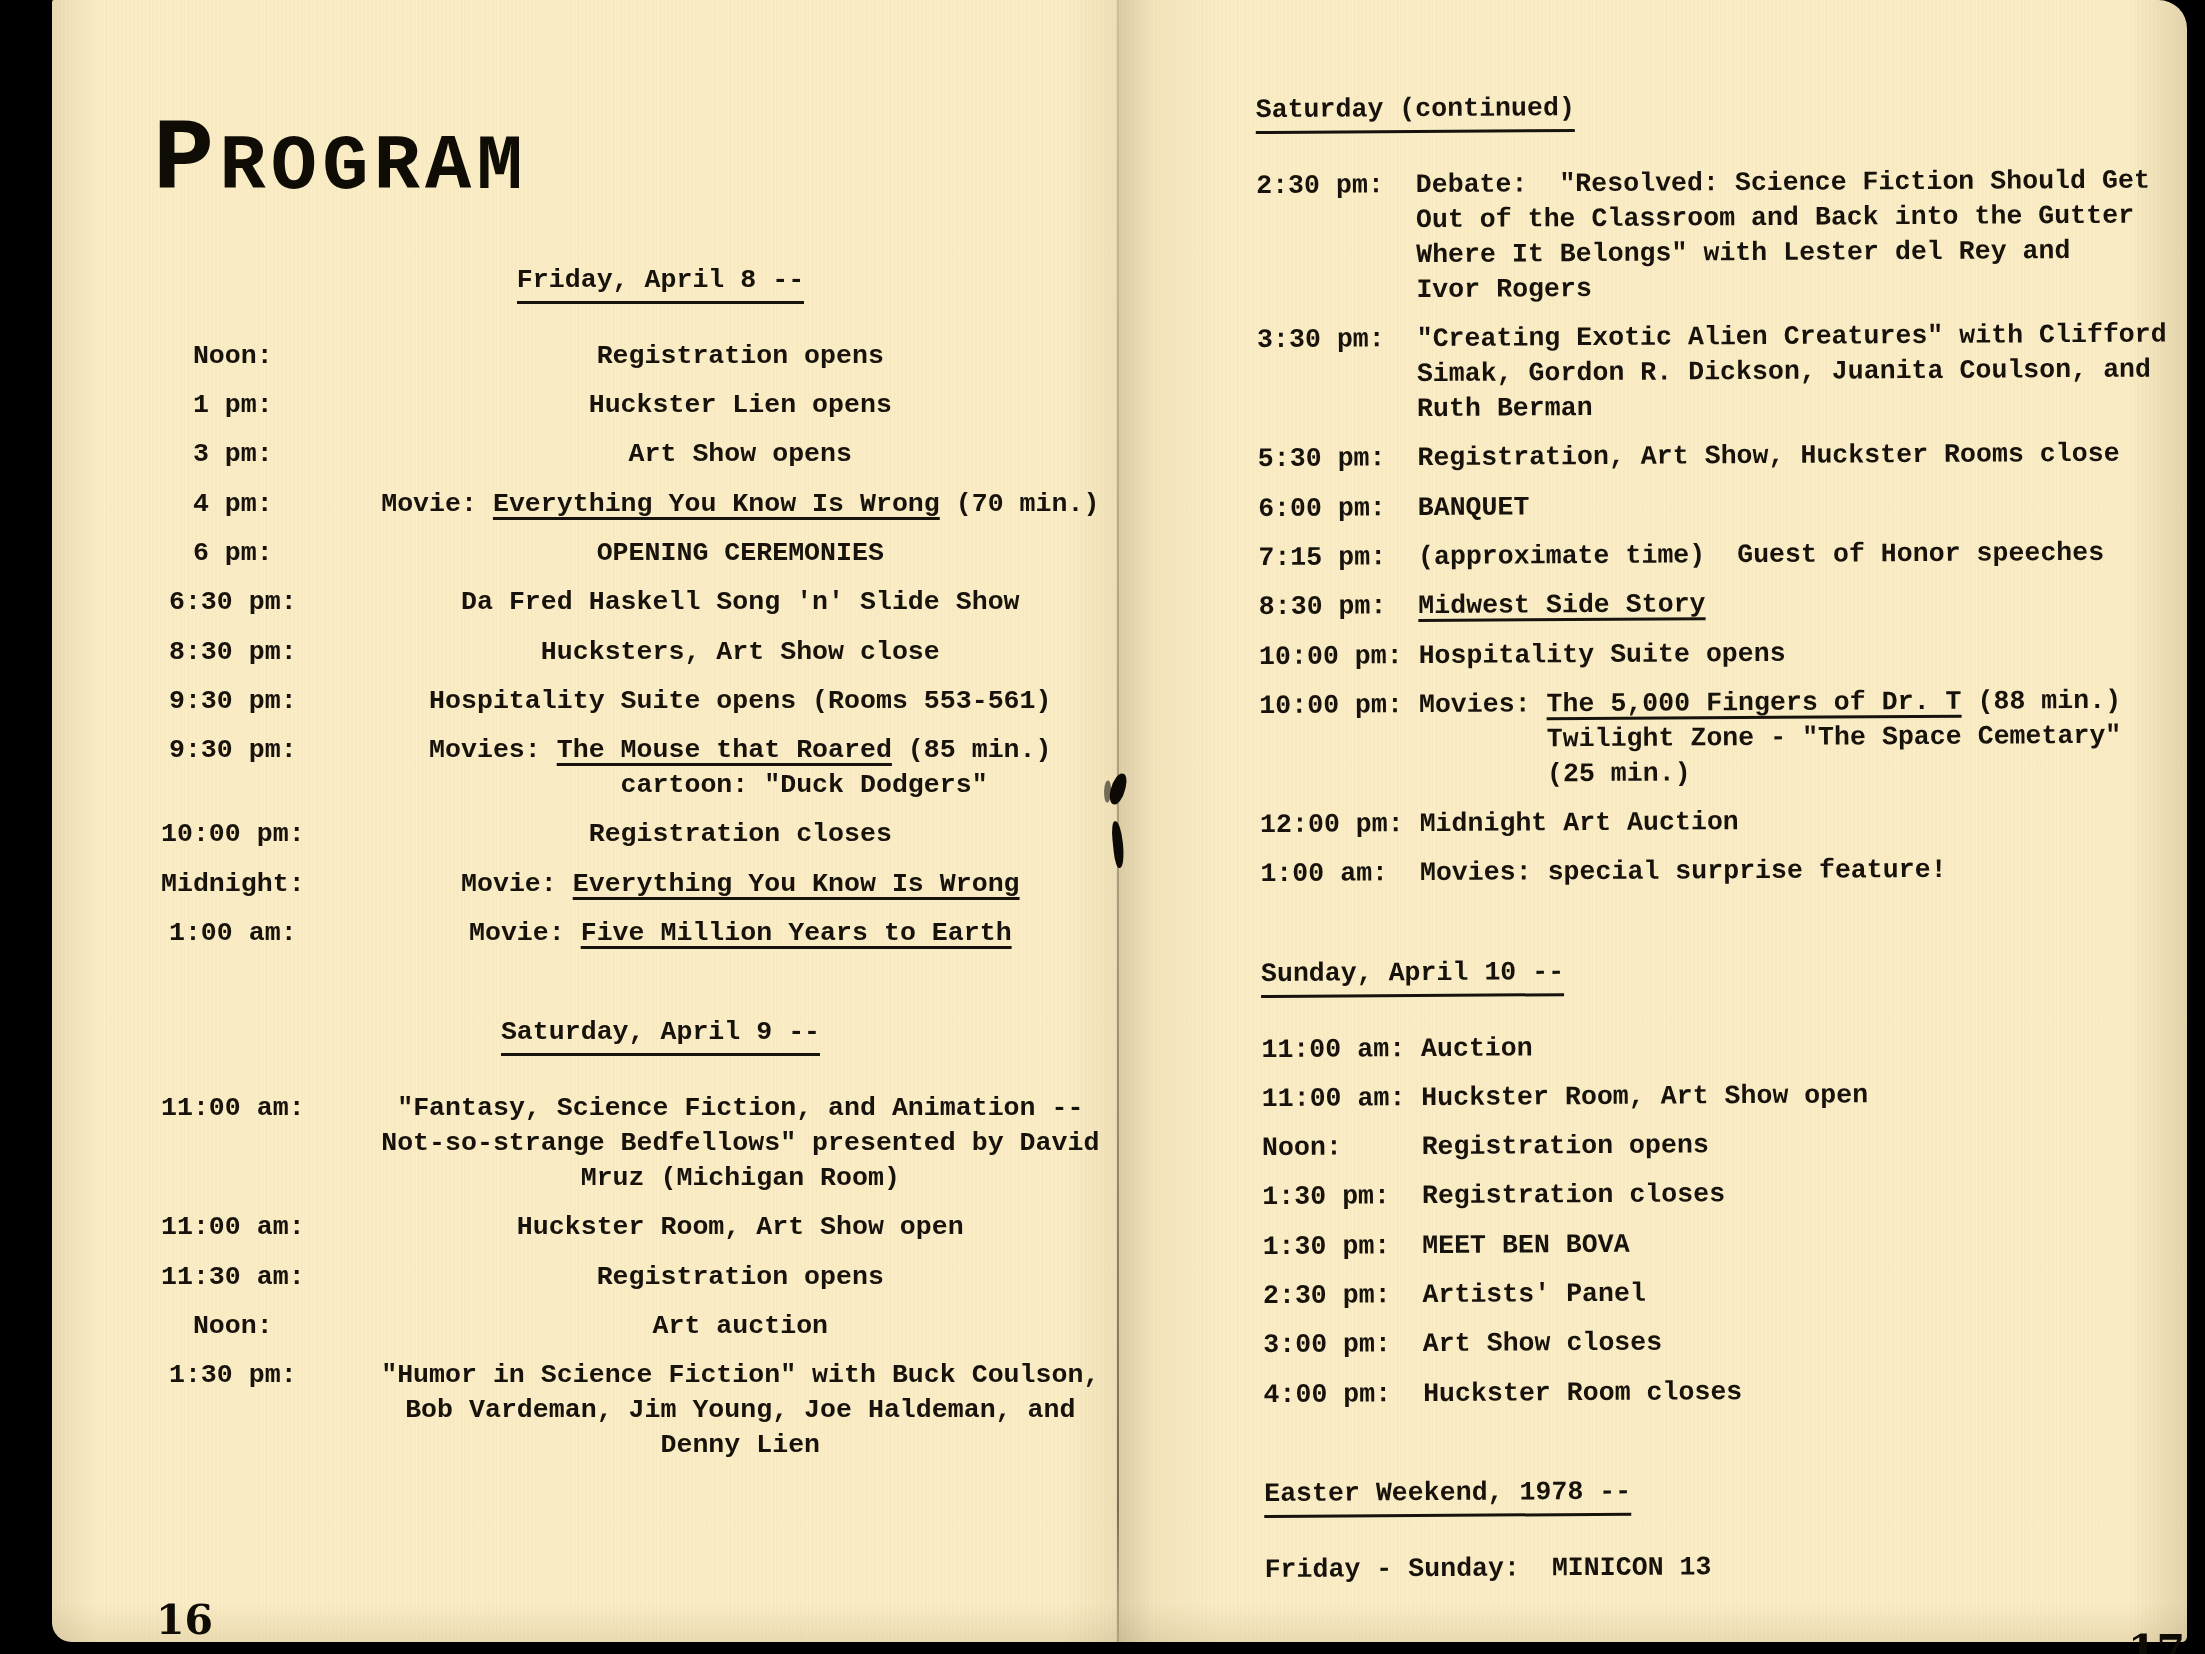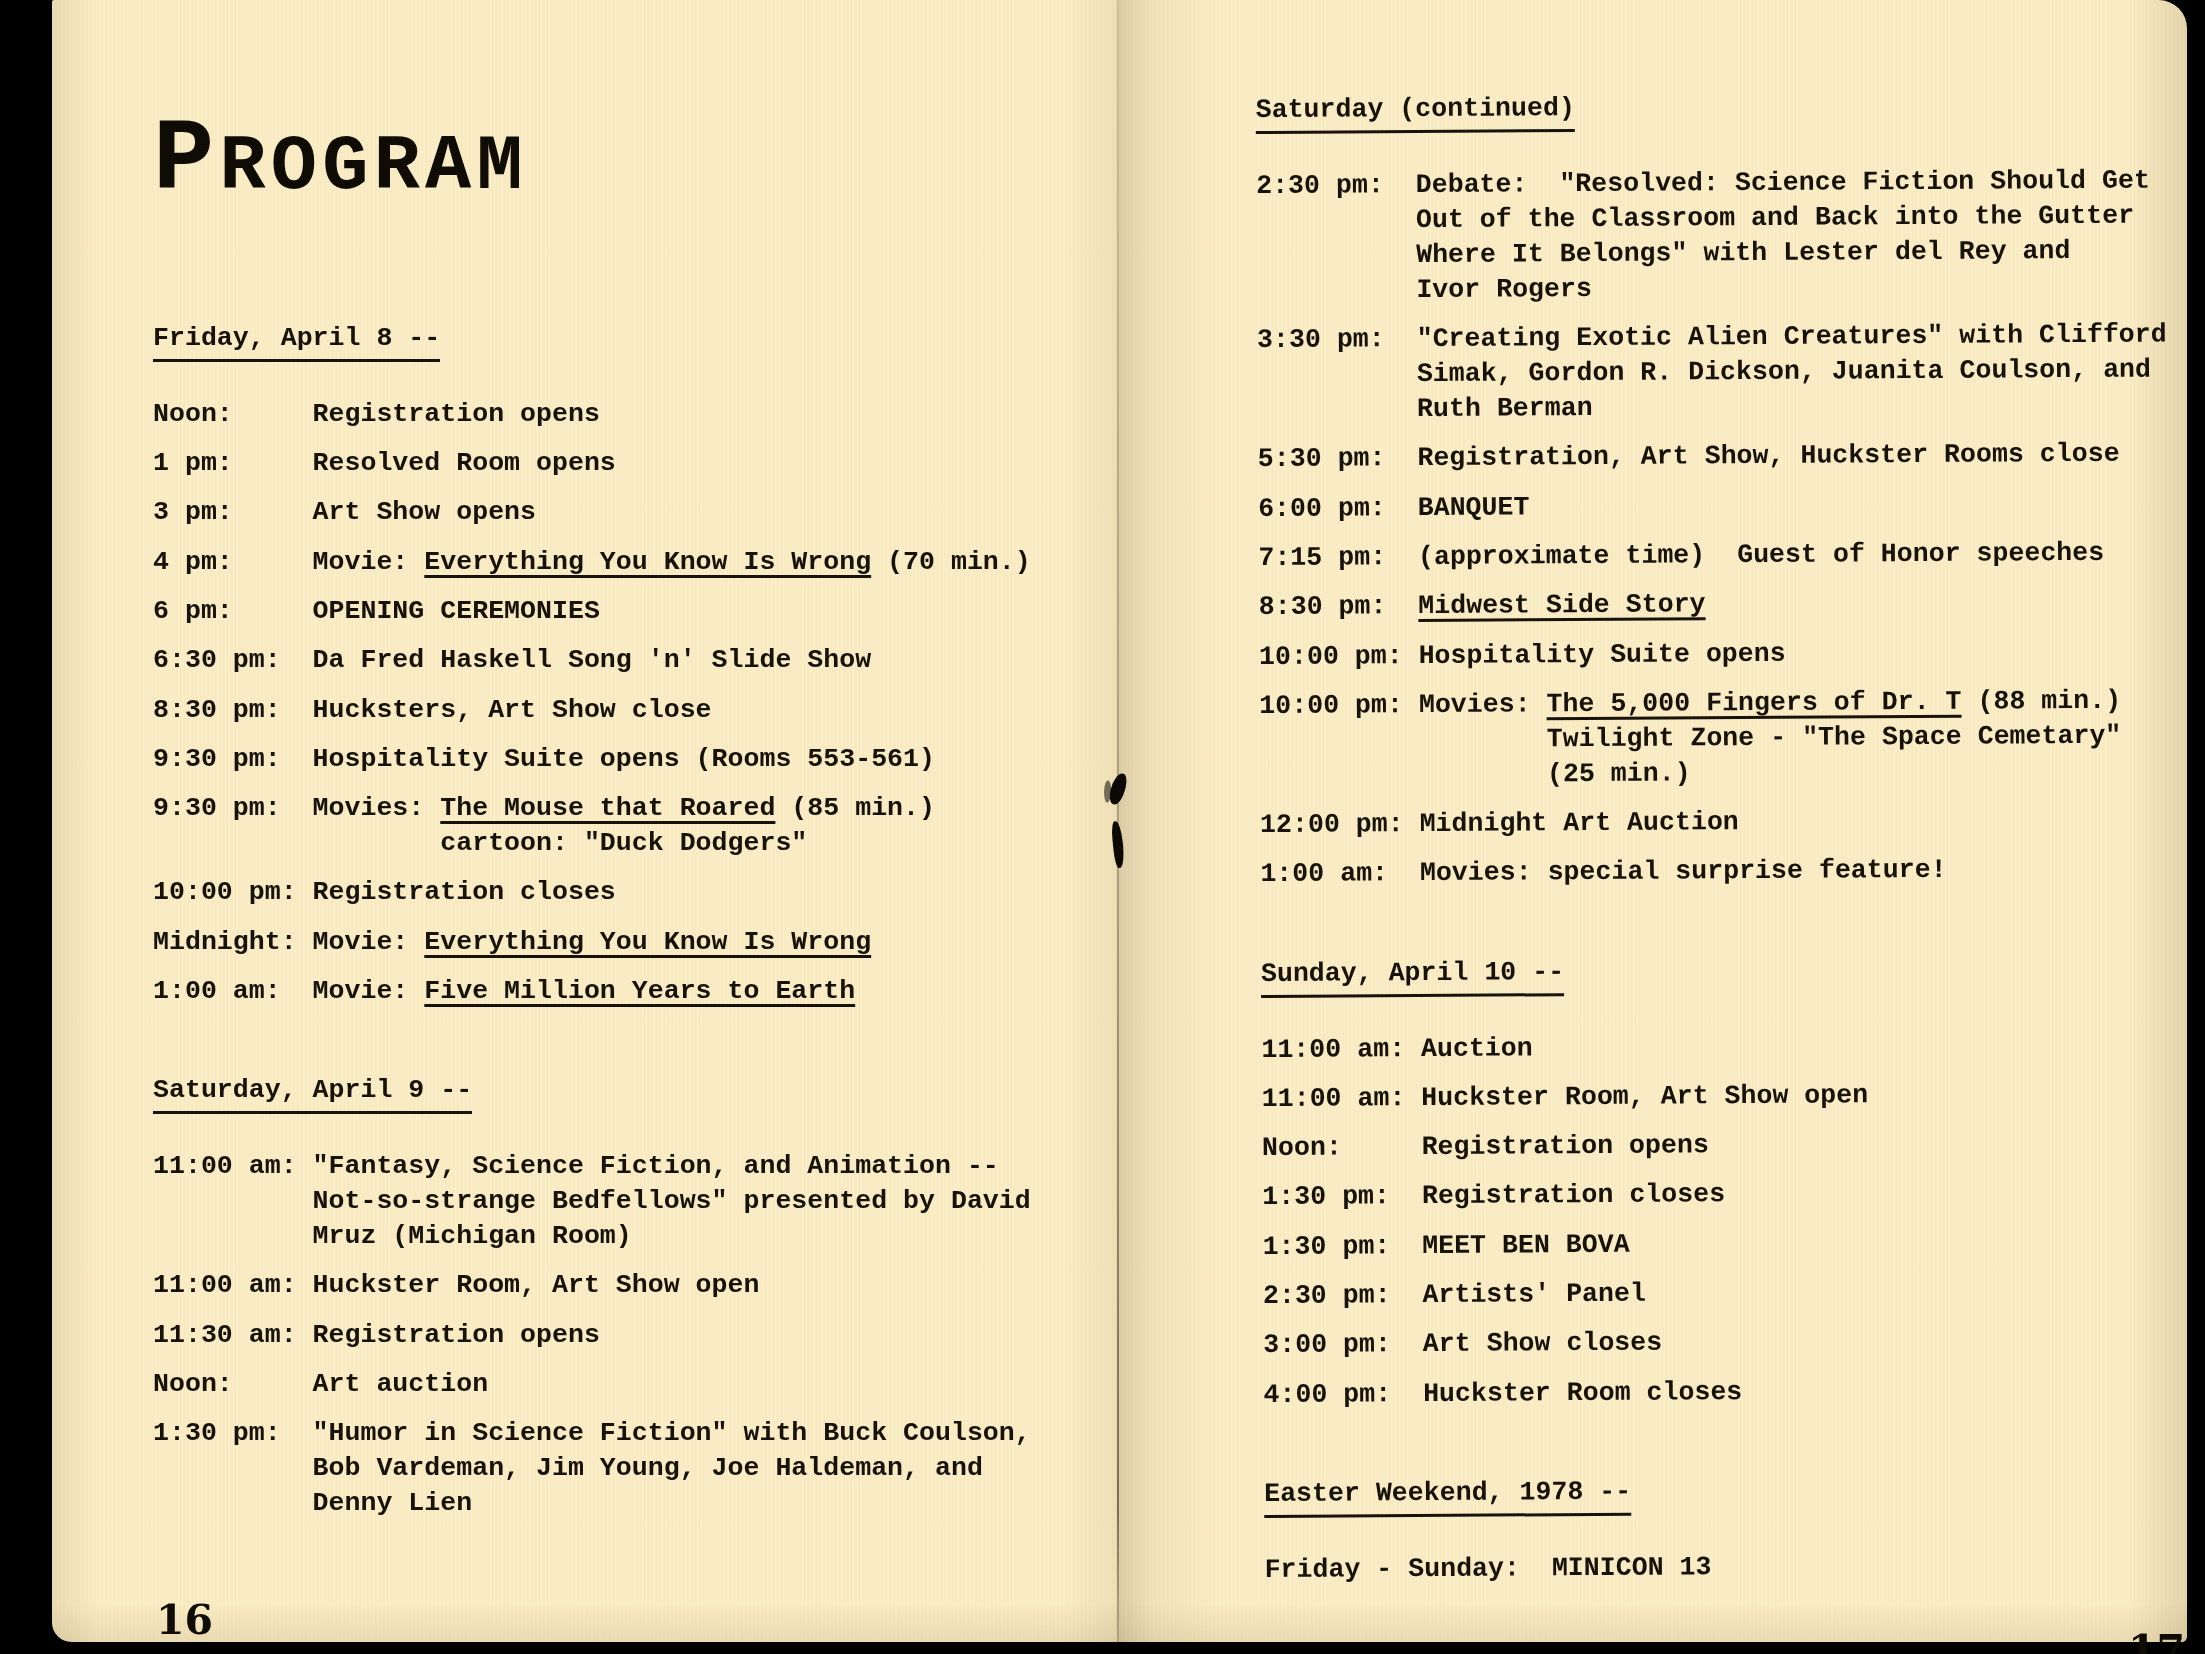--- a/index.html
+++ b/index.html
@@ -37,21 +37,21 @@
     font-family:Liberation Mono, monospace;
     font-weight:bold;
     font-size:77px;line-height:1;
     letter-spacing:5.2px;
     margin:110px 0 0 0;
     text-transform:uppercase;
     color:#0f0c06;
   }
   h1.program-title::first-letter{font-size:102px;}
 
-  .col-left .sections{margin-top:111px;}
+  .col-left .sections{margin-top:53px;text-align:center;}
   .col-right .sections{margin-top:95px;}
 
   .section-heading{
     display:inline-block;
     font-size:26.6px;font-weight:bold;line-height:1.15;
     border-bottom:3.2px solid #17130c;
     padding-bottom:5.2px;
     margin:52px 0 35px 0;
     white-space:pre;
   }
@@ -84,21 +84,21 @@
 <div class="paper">
 
   <div class="column col-left">
     <h1 class="program-title">Program</h1>
     <div class="sections">
         <section class="schedule-section"><h2 class="section-heading">Friday, April 8 --</h2><div class="schedule-row">
             <div class="time-cell">Noon:</div>
             <div class="desc-cell">Registration opens</div>
           </div><div class="schedule-row">
             <div class="time-cell">1 pm:</div>
-            <div class="desc-cell">Resolved Room opens</div>
+            <div class="desc-cell">Huckster Lien opens</div>
           </div><div class="schedule-row">
             <div class="time-cell">3 pm:</div>
             <div class="desc-cell">Art Show opens</div>
           </div><div class="schedule-row">
             <div class="time-cell">4 pm:</div>
             <div class="desc-cell">Movie: <u>Everything You Know Is Wrong</u> (70 min.)</div>
           </div><div class="schedule-row">
             <div class="time-cell">6 pm:</div>
             <div class="desc-cell">OPENING CEREMONIES</div>
           </div><div class="schedule-row">

